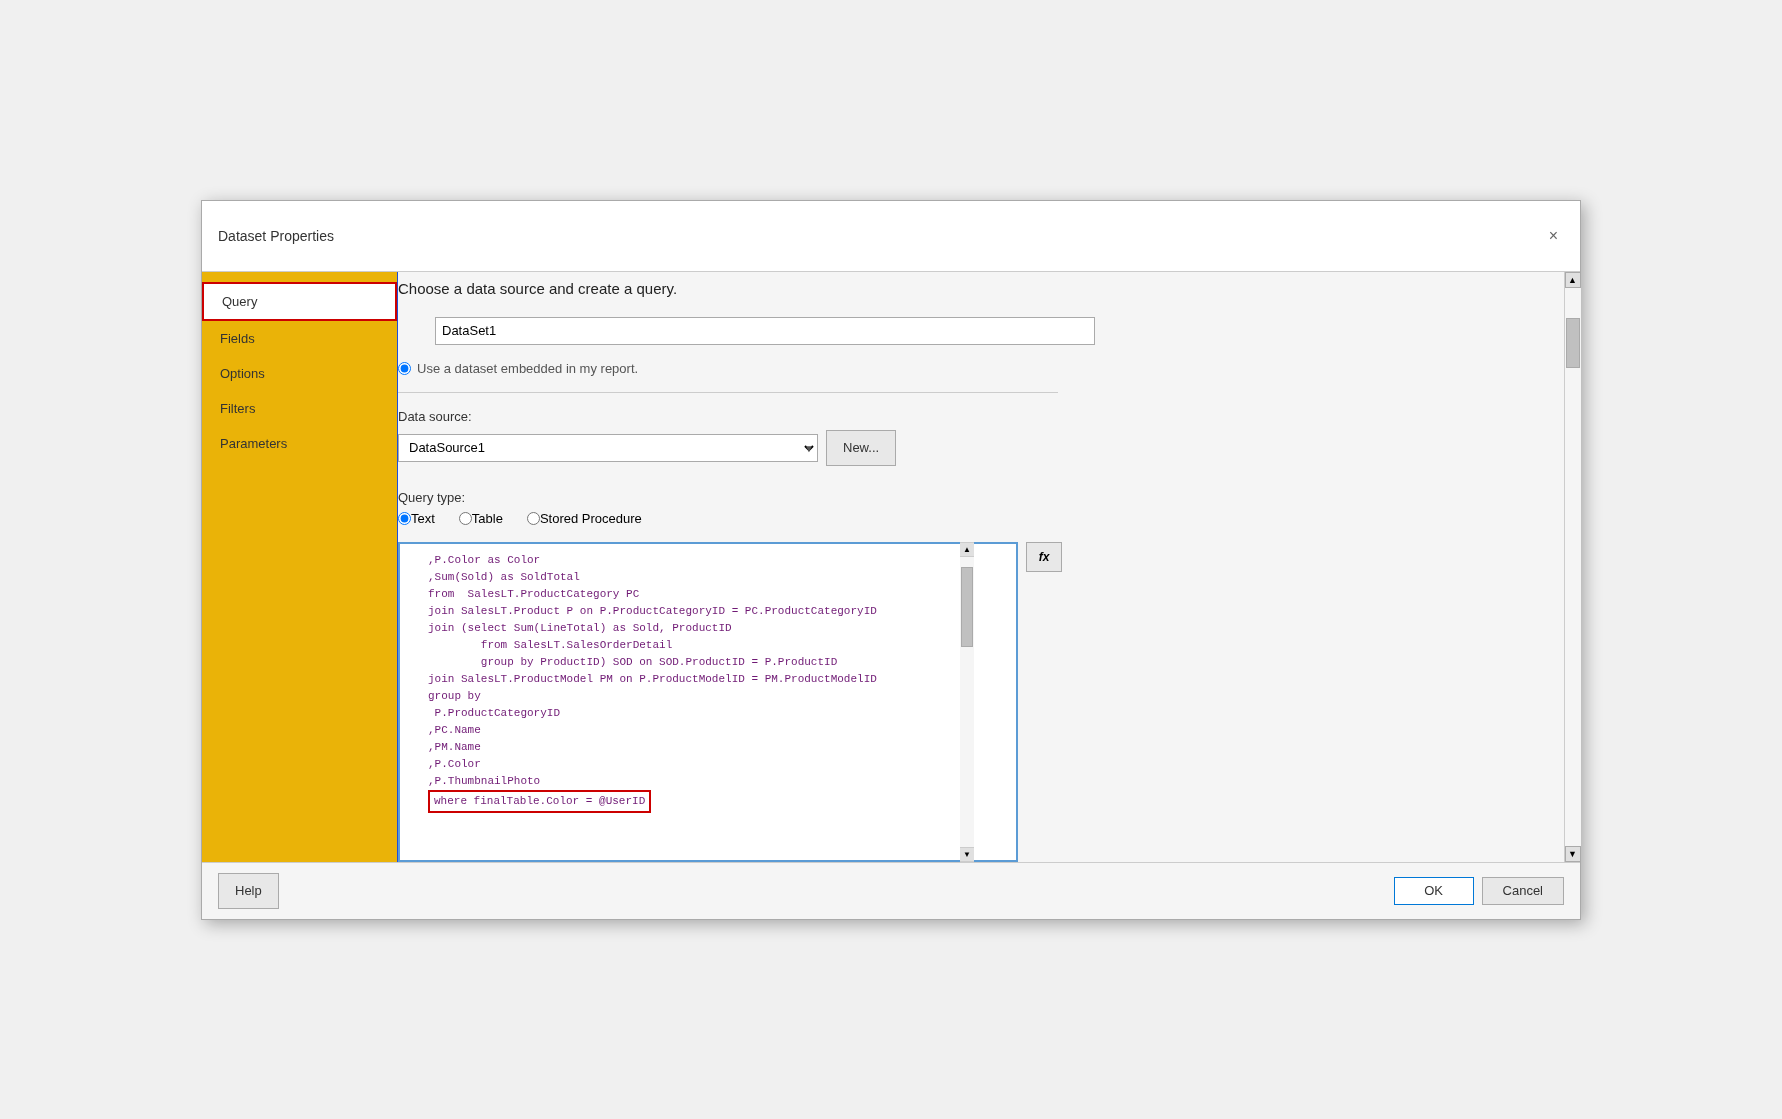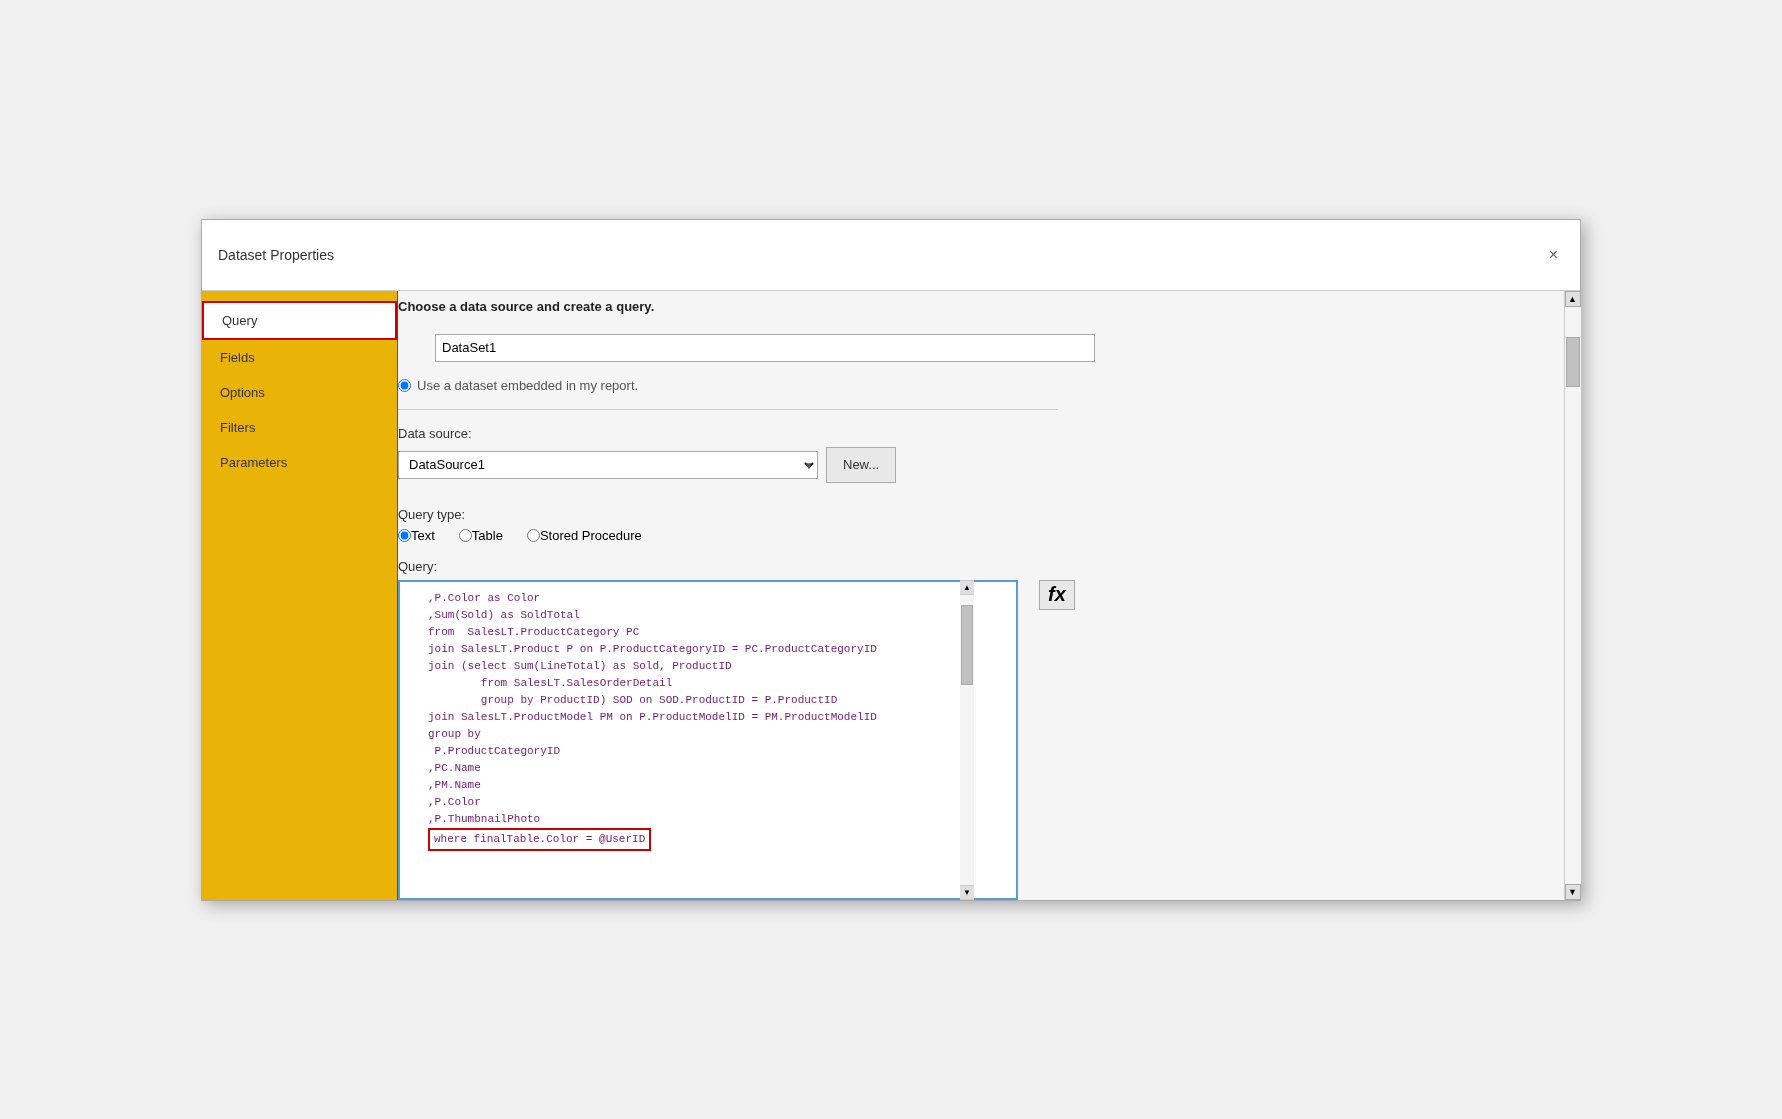--- a/index.html
+++ b/index.html
@@ -58,24 +58,23 @@
       cursor: pointer;
       color: #333;
       font-size: 13px;
     }
     .sidebar-item.active {
       border: 2px solid #cc0000;
       background: #fff;
       font-weight: 400;
     }
     .section-title {
-      font-size: 13px;
+      font-size: 15px;
       color: #222;
       margin-bottom: 24px;
-      font-weight: bold;
     }
     .dataset-name-section {
       margin-bottom: 16px;
       margin-left: 37px;
     }
     .text-field {
       width: 660px;
       height: 28px;
       border: 1px solid #aaa;
       padding: 2px 6px;
@@ -182,28 +181,27 @@
       display: inline-block;
       background: #fff;
       border: 2px solid #cc0000;
       padding: 1px 4px;
     }
     .fx-btn {
       width: 36px;
       height: 30px;
       border: 1px solid #aaa;
       background: #e8e8e8;
-      font-size: 20px;
+      font-size: 12px;
       cursor: pointer;
       display: flex;
       align-items: center;
       justify-content: center;
       font-style: italic;
       font-weight: bold;
-      margin-left: 13px;
     }
     .query-scrollbar {
       position: absolute;
       right: 44px;
       top: 0;
       width: 14px;
       height: 320px;
       background: #f0f0f0;
       border: 1px solid #ccc;
       display: flex;
@@ -392,21 +390,20 @@
               <span>Table</span>
             </label>
             <label class="radio-label">
               <input type="radio" name="query_type" style="">
               <span>Stored Procedure</span>
             </label>
           </div>
         </div>
 
         <div class="query-section">
-          <div class="label">Query:</div>
           <div class="query-area-wrapper">
 
             <div style="position:relative;">
               <div class="query-textarea-inner">
                 <div class="query-text-display"><span>,P.Color as Color</span>
 <span>,Sum(Sold) as SoldTotal</span>
 <span>from  SalesLT.ProductCategory PC</span>
 <span>join SalesLT.Product P on P.ProductCategoryID = PC.ProductCategoryID</span>
 <span>join (select Sum(LineTotal) as Sold, ProductID</span>
 <span>        from SalesLT.SalesOrderDetail</span>
@@ -438,13 +435,20 @@
       <div class="outer-scrollbar">
         <div class="outer-scroll-arrow">▲</div>
         <div class="outer-scroll-track">
           <div class="outer-scroll-thumb"></div>
         </div>
         <div class="outer-scroll-arrow" style="border-top:1px solid #aaa;">▼</div>
       </div>
     </div>
   </div>
 
+  <div class="footer">
+    <button class="btn">Help</button>
+    <div class="footer-right">
+      <button class="btn-ok">OK</button>
+      <button class="btn-cancel">Cancel</button>
+    </div>
+  </div>
 </div>
 
 </body></html>

